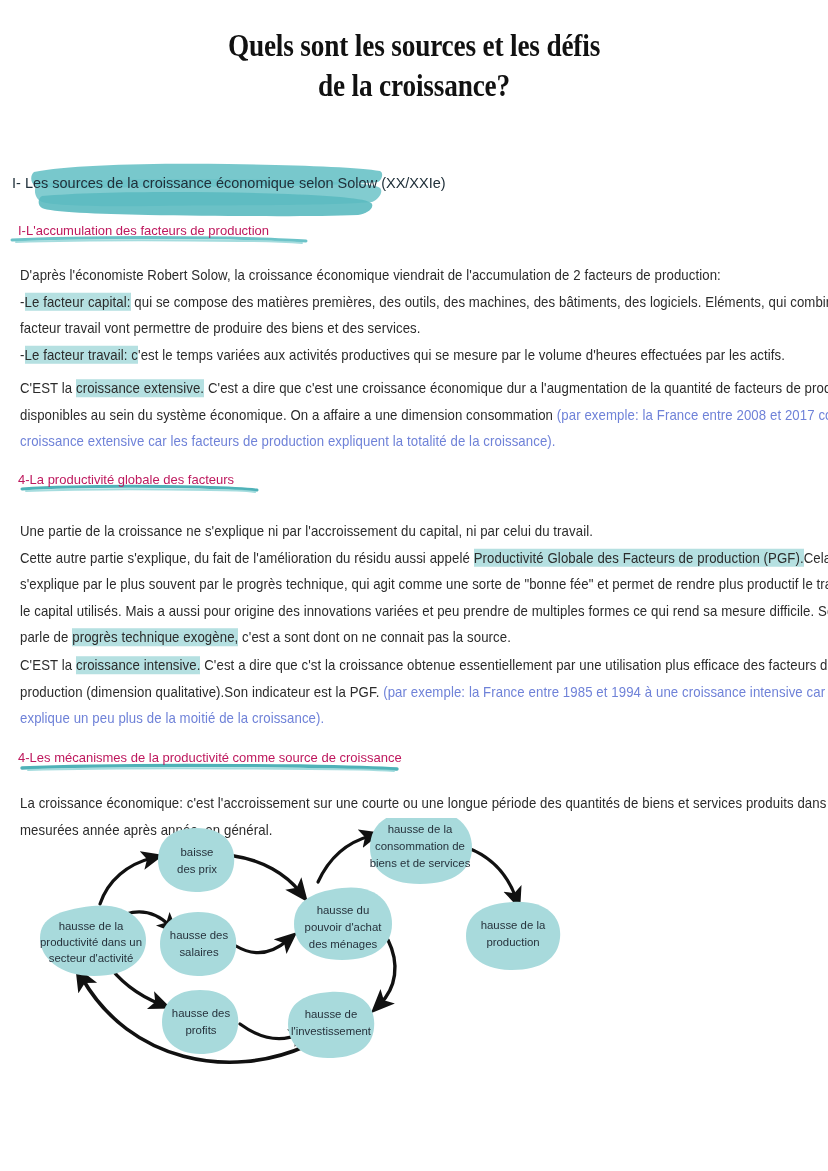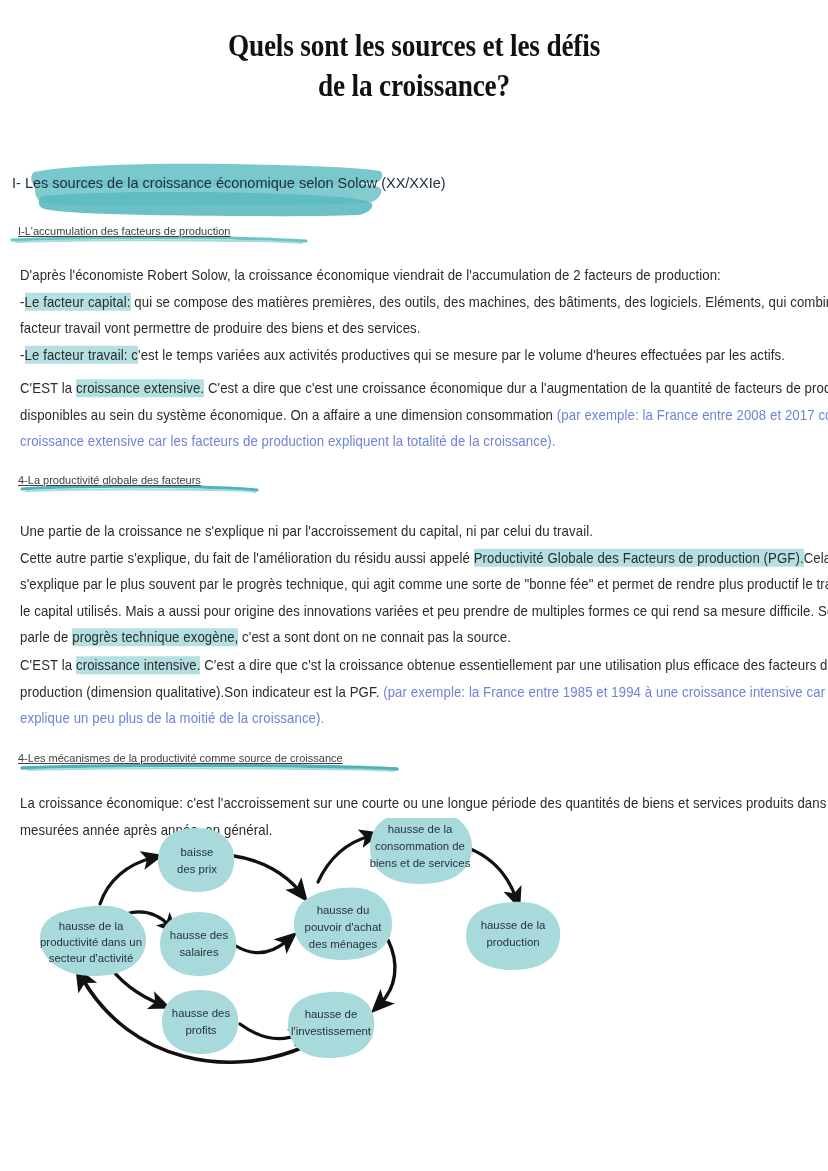--- a/index.html
+++ b/index.html
@@ -50,26 +50,25 @@
   .h-main {
     position: absolute;
     font-size: 14.5px;
     line-height: 20px;
     color: #20303a;
     white-space: nowrap;
     z-index: 3;
   }
   .h-sub {
     position: absolute;
-    font-size: 11px;
+    font-size: 13px;
     line-height: 20px;
-    color: #404040;
+    color: #be185d;
     white-space: nowrap;
     z-index: 3;
-    text-decoration: underline;
   }
 
   
   .marker-block {
     position: absolute;
     z-index: 1;
     pointer-events: none;
   }
 
   

